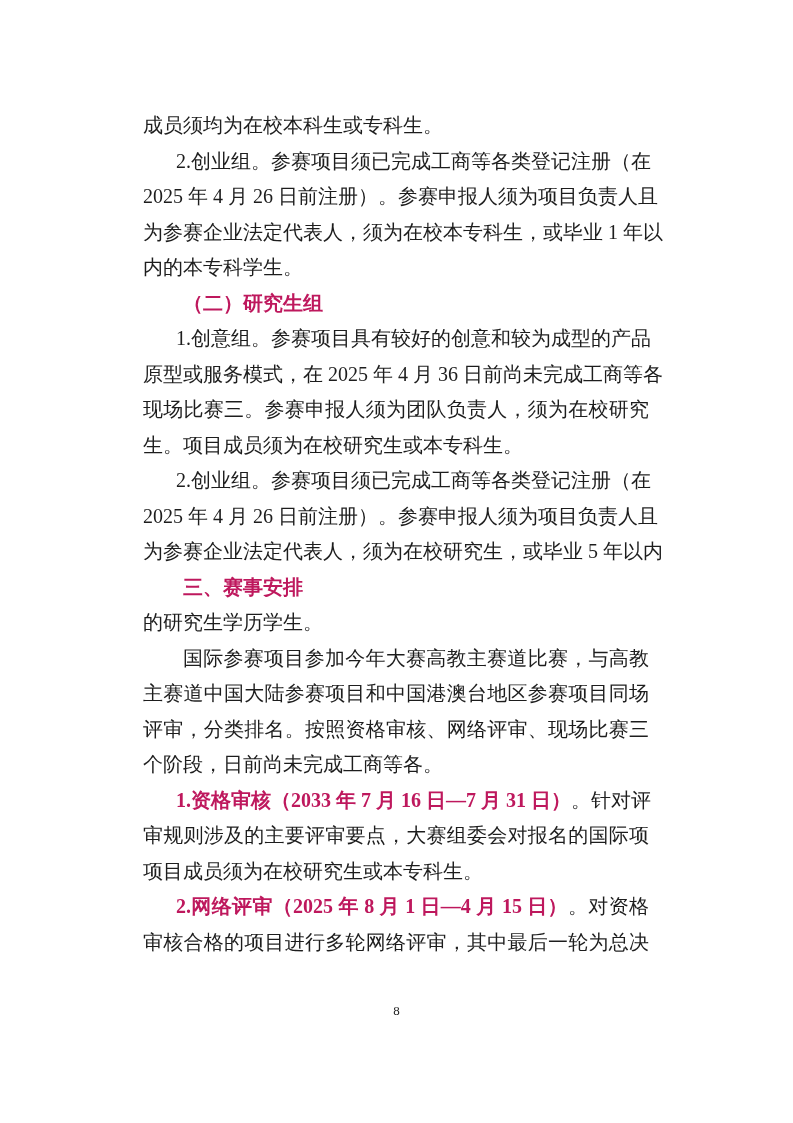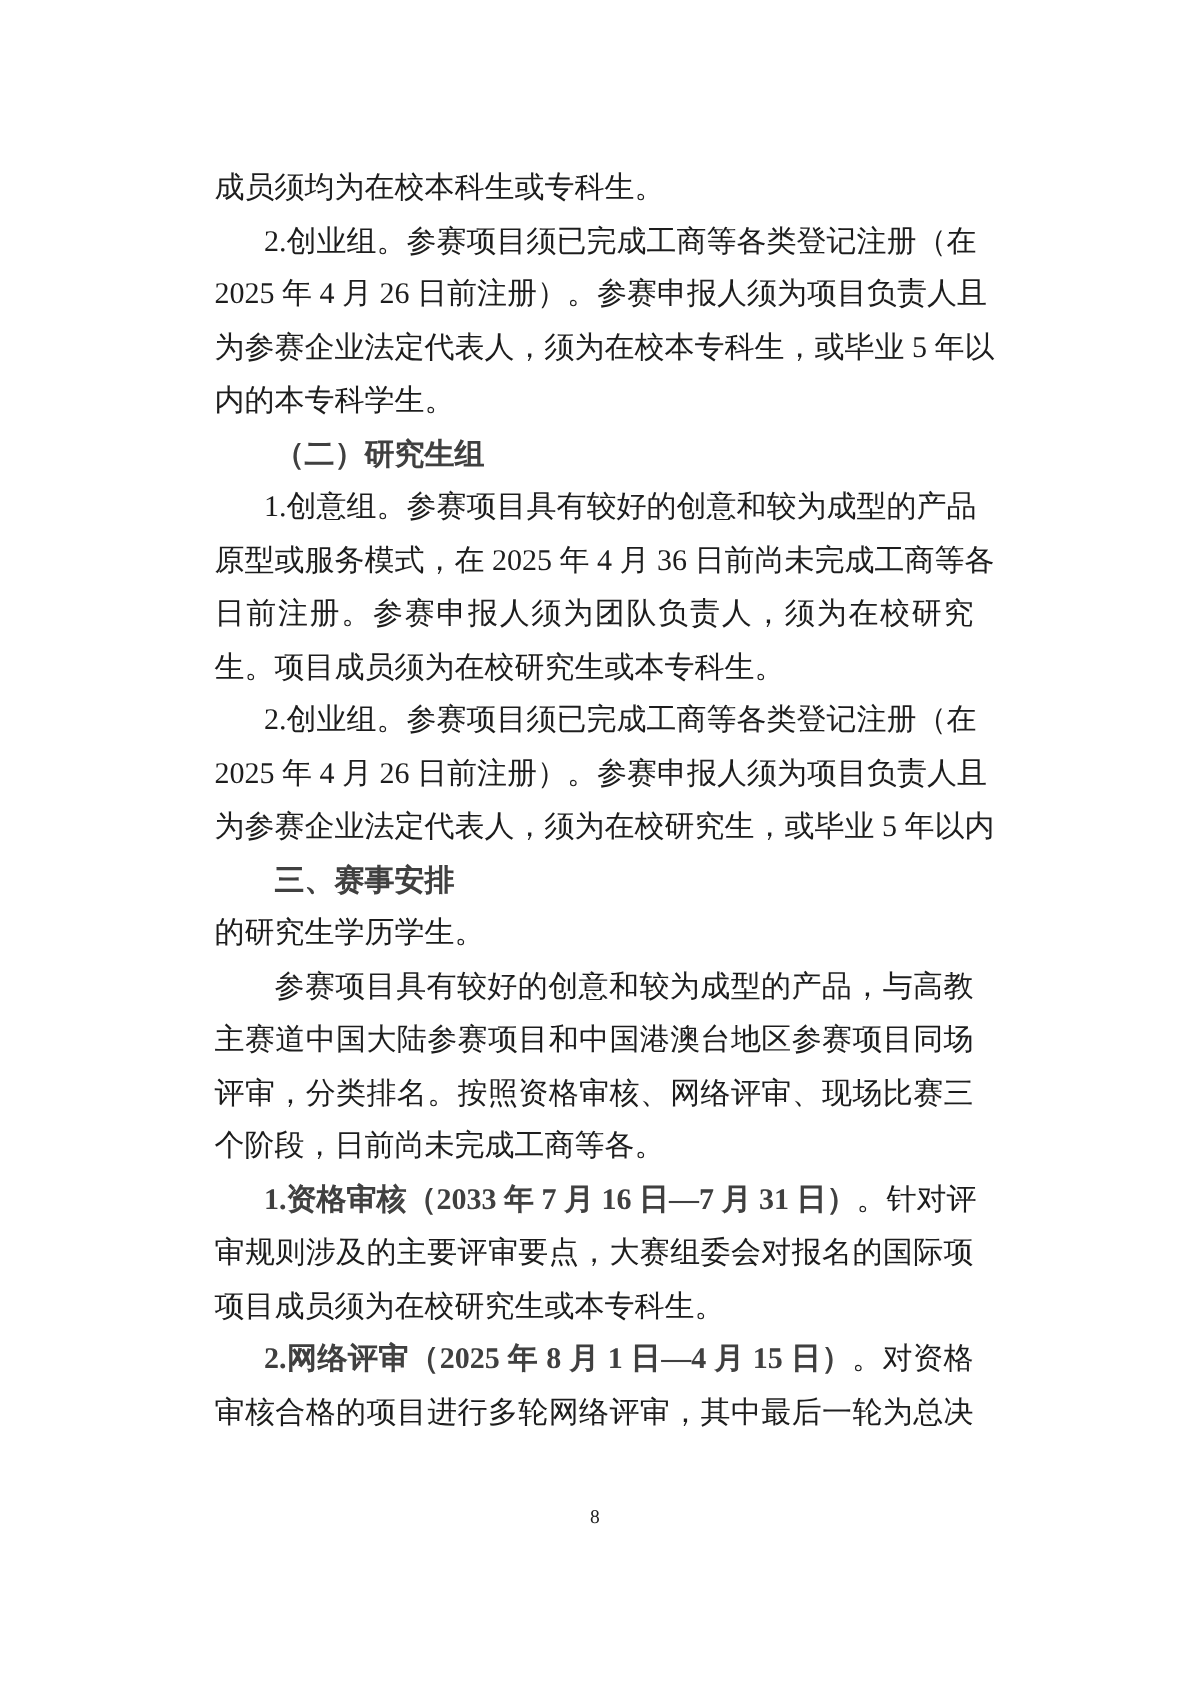--- a/index.html
+++ b/index.html
@@ -32,54 +32,54 @@
   }
   .line.fill {
     text-align: justify;
     text-align-last: justify;
     text-justify: inter-character;
   }
   .line.ind-cjk { padding-left: 40px; }
   .line.ind-num { padding-left: 33px; }
   .line.bold, .seg-bold {
     font-weight: 700;
-    color: #404040;
+    color: #be185d;
   }
   .page-number {
     position: absolute;
     left: 0;
     right: 0;
     top: 1003px;
     text-align: center;
     font-size: 13px;
     color: #222222;
     font-family: "Liberation Serif", "DejaVu Serif", serif;
   }
 </style>
 </head>
 <body>
 
 <div class="page">
   <div class="textblock" id="textblock">
       <div class="line">成员须均为在校本科生或专科生。</div>
       <div class="line fill ind-num">2.创业组。参赛项目须已完成工商等各类登记注册（在</div>
       <div class="line fill">2025 年 4 月 26 日前注册）。参赛申报人须为项目负责人且</div>
-      <div class="line fill">为参赛企业法定代表人，须为在校本专科生，或毕业 5 年以</div>
+      <div class="line fill">为参赛企业法定代表人，须为在校本专科生，或毕业 1 年以</div>
       <div class="line">内的本专科学生。</div>
       <div class="line ind-cjk bold">（二）研究生组</div>
       <div class="line fill ind-num">1.创意组。参赛项目具有较好的创意和较为成型的产品</div>
       <div class="line fill">原型或服务模式，在 2025 年 4 月 36 日前尚未完成工商等各</div>
-      <div class="line fill">日前注册。参赛申报人须为团队负责人，须为在校研究</div>
+      <div class="line fill">现场比赛三。参赛申报人须为团队负责人，须为在校研究</div>
       <div class="line">生。项目成员须为在校研究生或本专科生。</div>
       <div class="line fill ind-num">2.创业组。参赛项目须已完成工商等各类登记注册（在</div>
       <div class="line fill">2025 年 4 月 26 日前注册）。参赛申报人须为项目负责人且</div>
       <div class="line fill">为参赛企业法定代表人，须为在校研究生，或毕业 5 年以内</div>
       <div class="line ind-cjk bold">三、赛事安排</div>
       <div class="line">的研究生学历学生。</div>
-      <div class="line fill ind-cjk">参赛项目具有较好的创意和较为成型的产品，与高教</div>
+      <div class="line fill ind-cjk">国际参赛项目参加今年大赛高教主赛道比赛，与高教</div>
       <div class="line fill">主赛道中国大陆参赛项目和中国港澳台地区参赛项目同场</div>
       <div class="line fill">评审，分类排名。按照资格审核、网络评审、现场比赛三</div>
       <div class="line">个阶段，日前尚未完成工商等各。</div>
       <div class="line fill ind-num"><span class="seg-bold">1.资格审核（2033 年 7 月 16 日—7 月 31 日）</span><span class="seg-plain">。针对评</span></div>
       <div class="line fill">审规则涉及的主要评审要点，大赛组委会对报名的国际项</div>
       <div class="line">项目成员须为在校研究生或本专科生。</div>
       <div class="line fill ind-num"><span class="seg-bold">2.网络评审（2025 年 8 月 1 日—4 月 15 日）</span><span class="seg-plain">。对资格</span></div>
       <div class="line fill">审核合格的项目进行多轮网络评审，其中最后一轮为总决</div>
     </div>
   <div class="page-number">8</div>

